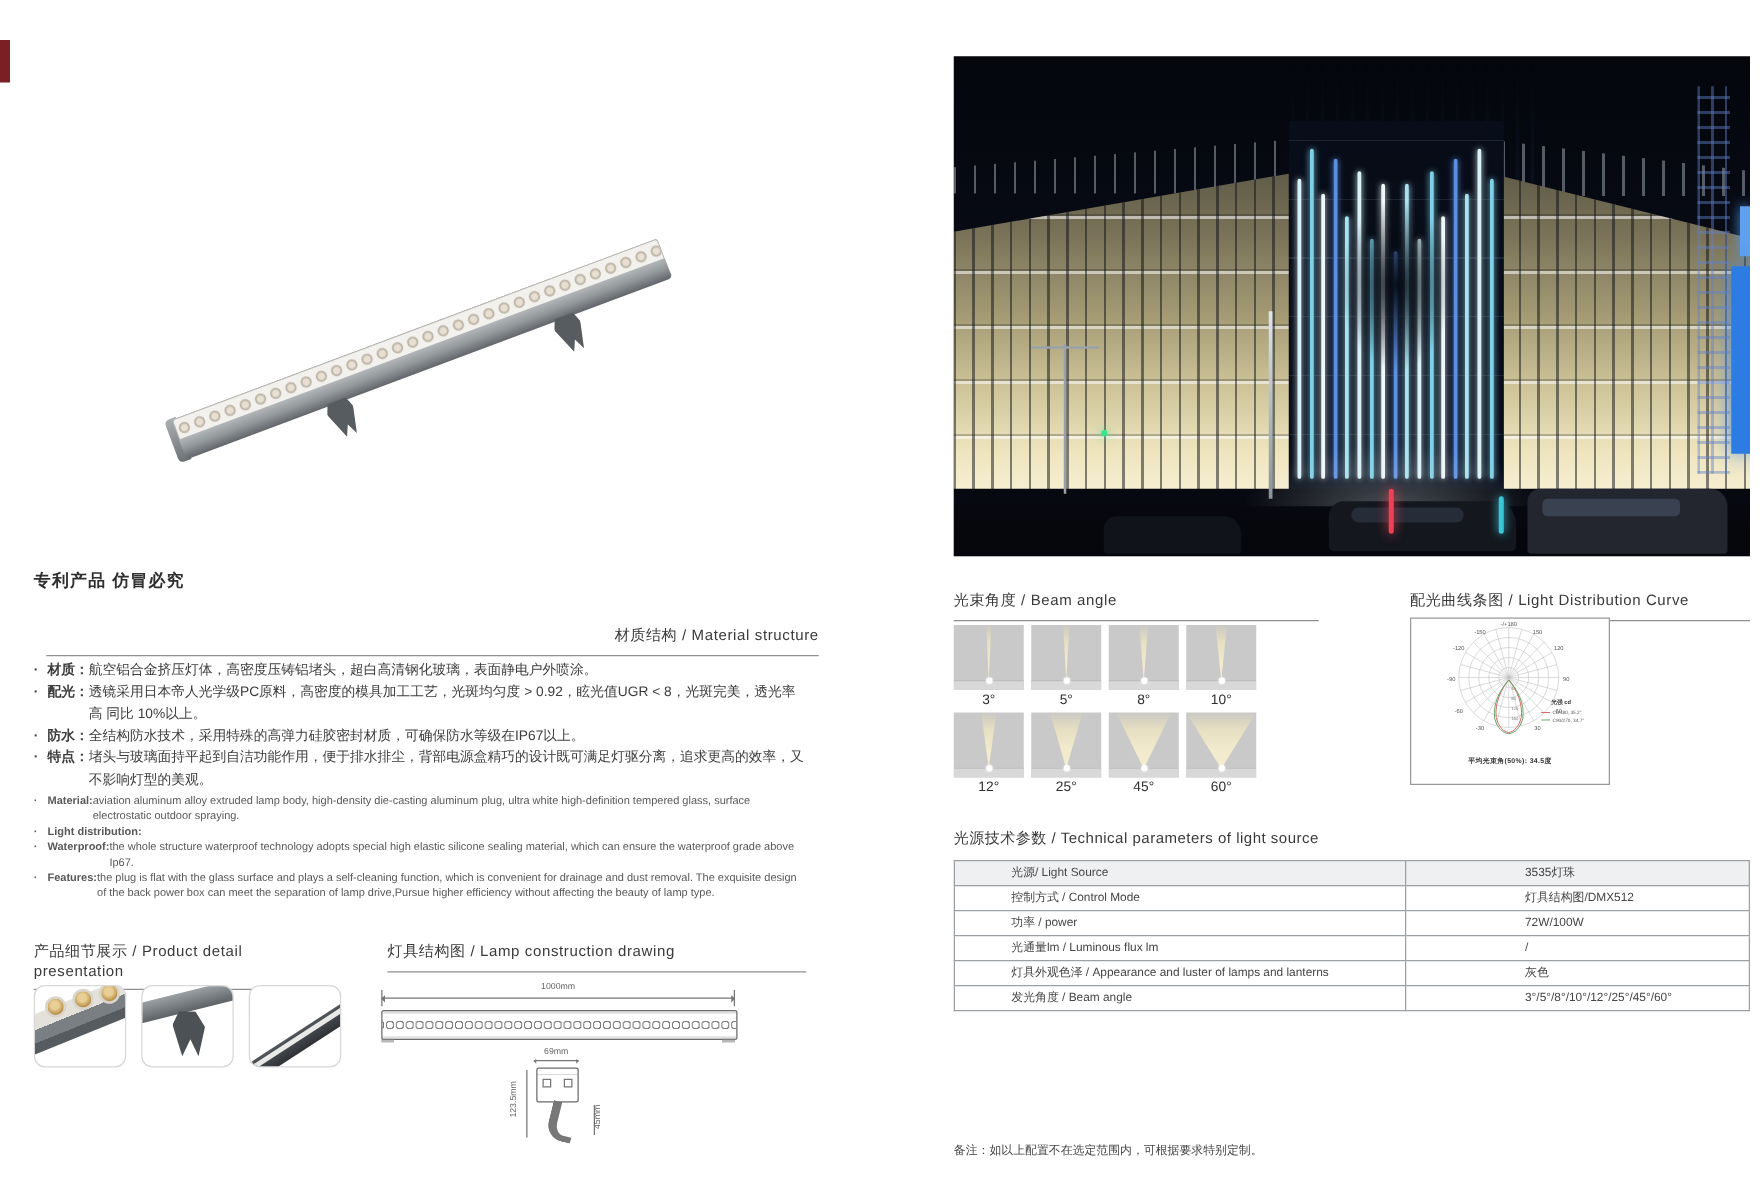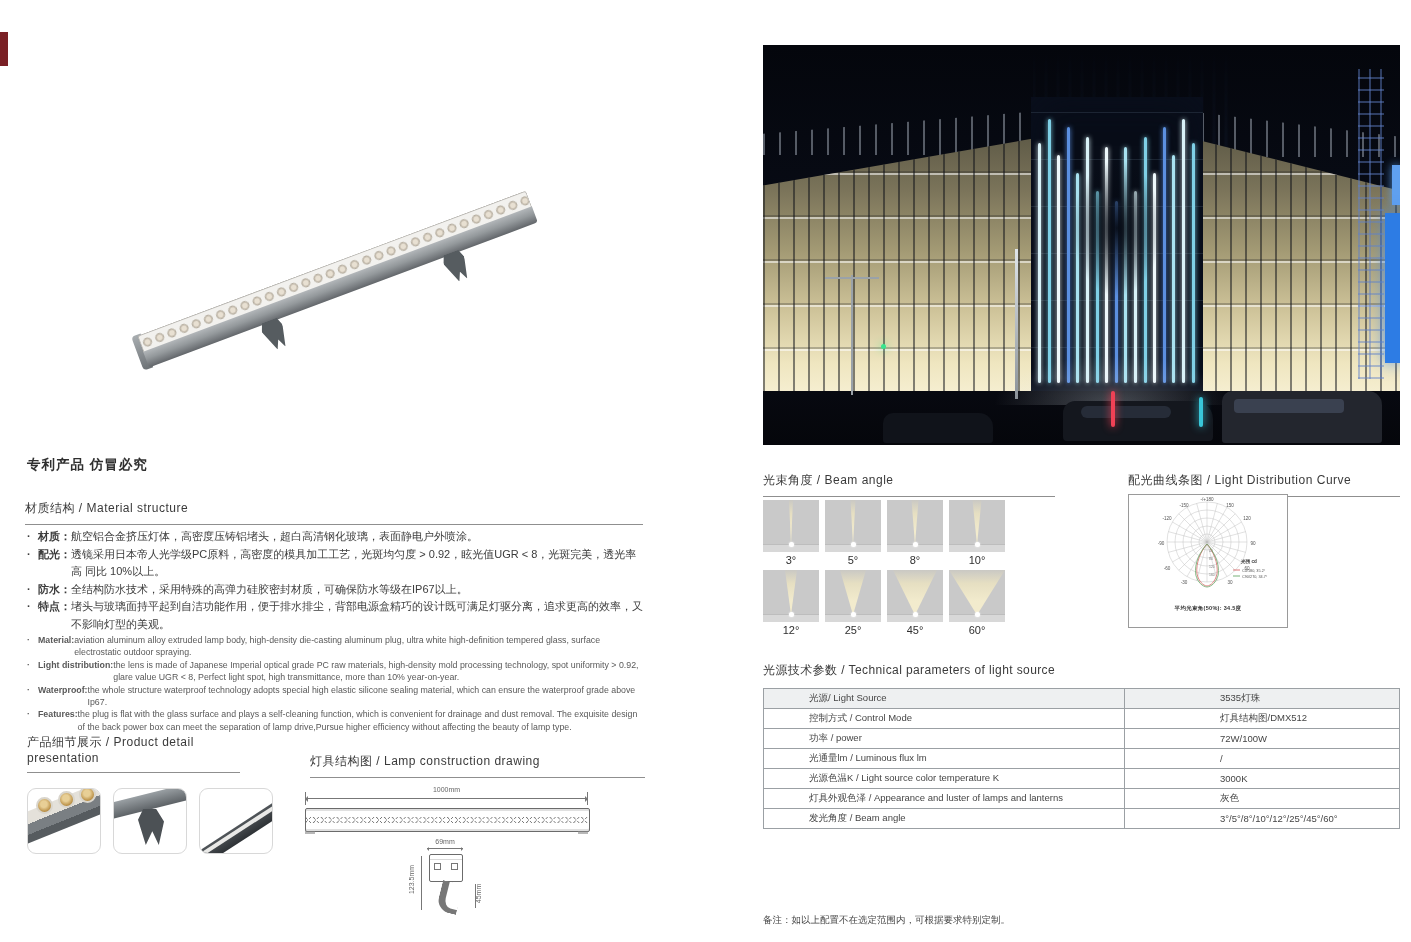--- a/index.html
+++ b/index.html
@@ -21,31 +21,31 @@
     background-image:radial-gradient(circle at 6.5px 50%, #e8e0d2 2.4px, #c9c0b2 3.2px, #b4ac9e 4px, rgba(0,0,0,0) 4.8px);
     background-size:13px 100%;background-repeat:repeat-x;}
   .bar-body{position:absolute;left:0;top:17px;right:0;height:17px;border-radius:0 0 3px 3px;
     background:linear-gradient(#b2b6b9,#94999c 45%,#75797d 80%,#62666a);}
   .bar-endcap{position:absolute;left:-6px;top:-1px;width:10px;height:36px;background:linear-gradient(#a8adb0,#6d7276);border-radius:4px 0 0 4px;}
   .bracket{position:absolute;top:32px;width:22px;height:30px;background:#565c60;
     clip-path:polygon(15% 0,85% 0,100% 28%,78% 100%,58% 70%,40% 100%,0 28%);}
   .bracket.b1{left:118px;} .bracket.b2{left:312px;}
 
   
-  .mat-head{left:25px;top:500px;width:618px;}
+  .mat-head{left:37px;top:500px;width:618px;text-align:right;}
   .blist{left:27px;width:616px;}
   .cn-list{top:528px;font-size:11px;line-height:17.5px;}
   .en-list{top:634px;font-size:8.8px;line-height:12.4px;color:#595959;}
   .brow{display:flex;margin:0;}
   .blt{width:11px;flex:0 0 11px;font-weight:bold;}
   .blabel{font-weight:bold;white-space:nowrap;}
   .btext{flex:1;}
 
   
-  .pd-head{left:27px;top:734px;width:213px;}
+  .pd-head{left:27px;top:753px;width:213px;}
   .thumbs{left:27px;top:788px;display:flex;gap:12px;}
   .thumb{width:72px;height:64px;border:1px solid #d8d8d8;border-radius:9px;background:#fff;overflow:hidden;position:relative;}
   .t1-bar{position:absolute;left:-12px;top:6px;width:110px;height:30px;transform:rotate(-22deg);background:linear-gradient(#e4e1da 0 12px,#7a7f83 12px 22px,#565b5f 22px);}
   .t1-led{position:absolute;width:13px;height:13px;border-radius:50%;background:radial-gradient(circle at 45% 40%, #e8cf96 30%, #b98f46 70%, #8a6a32);border:2px solid #d9d5cc;}
   .t2-bar{position:absolute;left:-10px;top:2px;width:110px;height:16px;transform:rotate(-14deg);background:linear-gradient(#9aa0a4,#5d6266);}
   .t2-hook{position:absolute;left:24px;top:20px;width:26px;height:36px;background:#4c5155;
     clip-path:polygon(20% 0,70% 0,100% 35%,80% 100%,55% 62%,30% 100%,0 30%);}
   .t3-bar{position:absolute;left:-16px;top:34px;width:120px;height:15px;transform:rotate(-33deg);background:linear-gradient(#51565a,#2e3236);}
   .t3-stripe{position:absolute;left:-16px;top:36px;width:120px;height:4px;transform:rotate(-33deg);background:#e9e9e7;}
 
@@ -195,21 +195,20 @@
     </div>
   <div class="abs blist en-list">
       <div class="brow">
         <span class="blt">·</span>
         <span class="blabel">Material:</span>
         <span class="btext"> aviation aluminum alloy extruded lamp body, high-density die-casting aluminum plug, ultra white high-definition tempered glass, surface electrostatic outdoor spraying.</span>
       </div>
       <div class="brow">
         <span class="blt">·</span>
         <span class="blabel">Light distribution:</span>
-        <span class="btext"> the lens is made of Japanese Imperial optical grade PC raw materials, high-density mold processing technology, spot uniformity &gt; 0.92, glare value UGR &lt; 8, Perfect light spot, high transmittance, more than 10% year-on-year.</span>
       </div>
       <div class="brow">
         <span class="blt">·</span>
         <span class="blabel">Waterproof:</span>
         <span class="btext"> the whole structure waterproof technology adopts special high elastic silicone sealing material, which can ensure the waterproof grade above Ip67.</span>
       </div>
       <div class="brow">
         <span class="blt">·</span>
         <span class="blabel">Features:</span>
         <span class="btext"> the plug is flat with the glass surface and plays a self-cleaning function, which is convenient for drainage and dust removal. The exquisite design of the back power box can meet the separation of lamp drive,Pursue higher efficiency without affecting the beauty of lamp type.</span>
@@ -455,24 +454,20 @@
         </tr>
         <tr>
           <td class="pname">功率 / power</td>
           <td class="pval">72W/100W</td>
         </tr>
         <tr>
           <td class="pname">光通量lm / Luminous flux lm</td>
           <td class="pval">/</td>
         </tr>
         <tr>
-          <td class="pname">光源色温K / Light source color temperature K</td>
-          <td class="pval">3000K</td>
-        </tr>
-        <tr>
           <td class="pname">灯具外观色泽 / Appearance and luster of lamps and lanterns</td>
           <td class="pval">灰色</td>
         </tr>
         <tr>
           <td class="pname">发光角度 / Beam angle</td>
           <td class="pval">3°/5°/8°/10°/12°/25°/45°/60°</td>
         </tr>
       </tbody>
     </table>
   <div class="abs note">备注：如以上配置不在选定范围内，可根据要求特别定制。</div>

